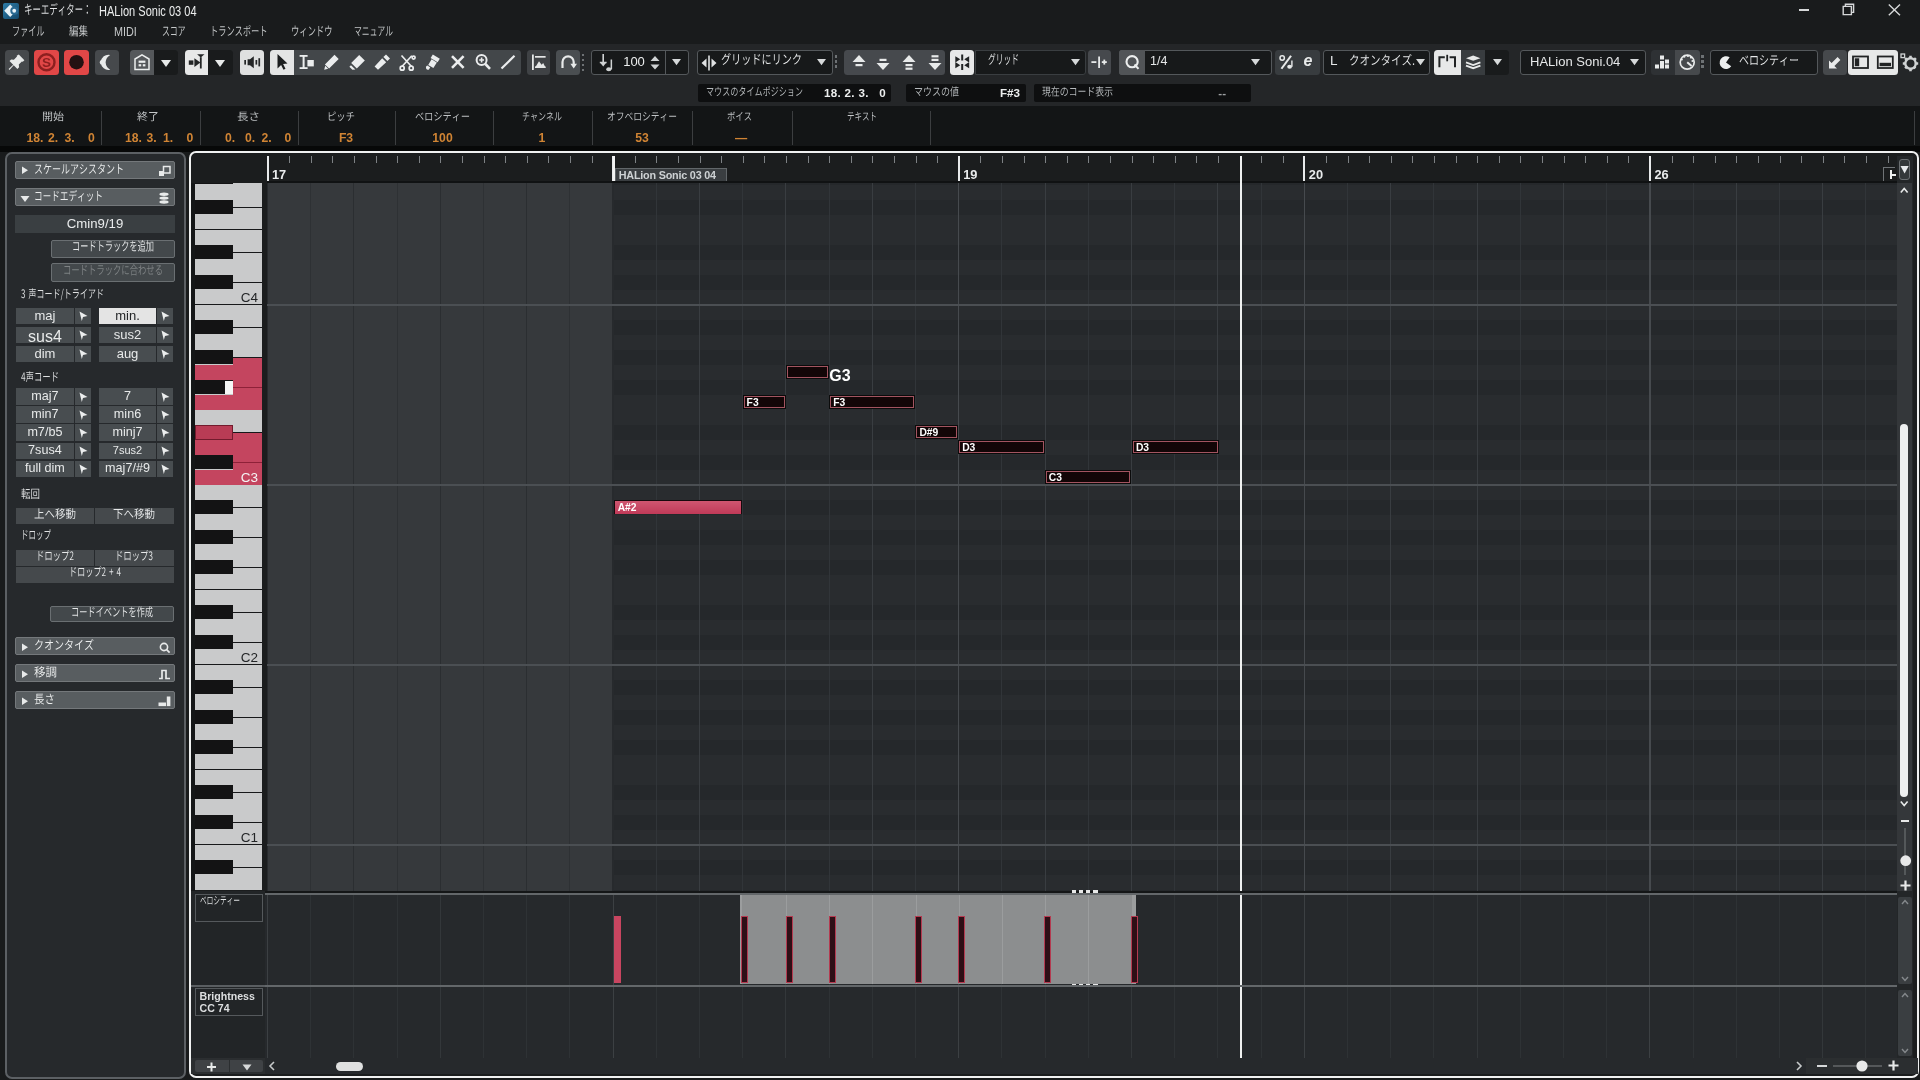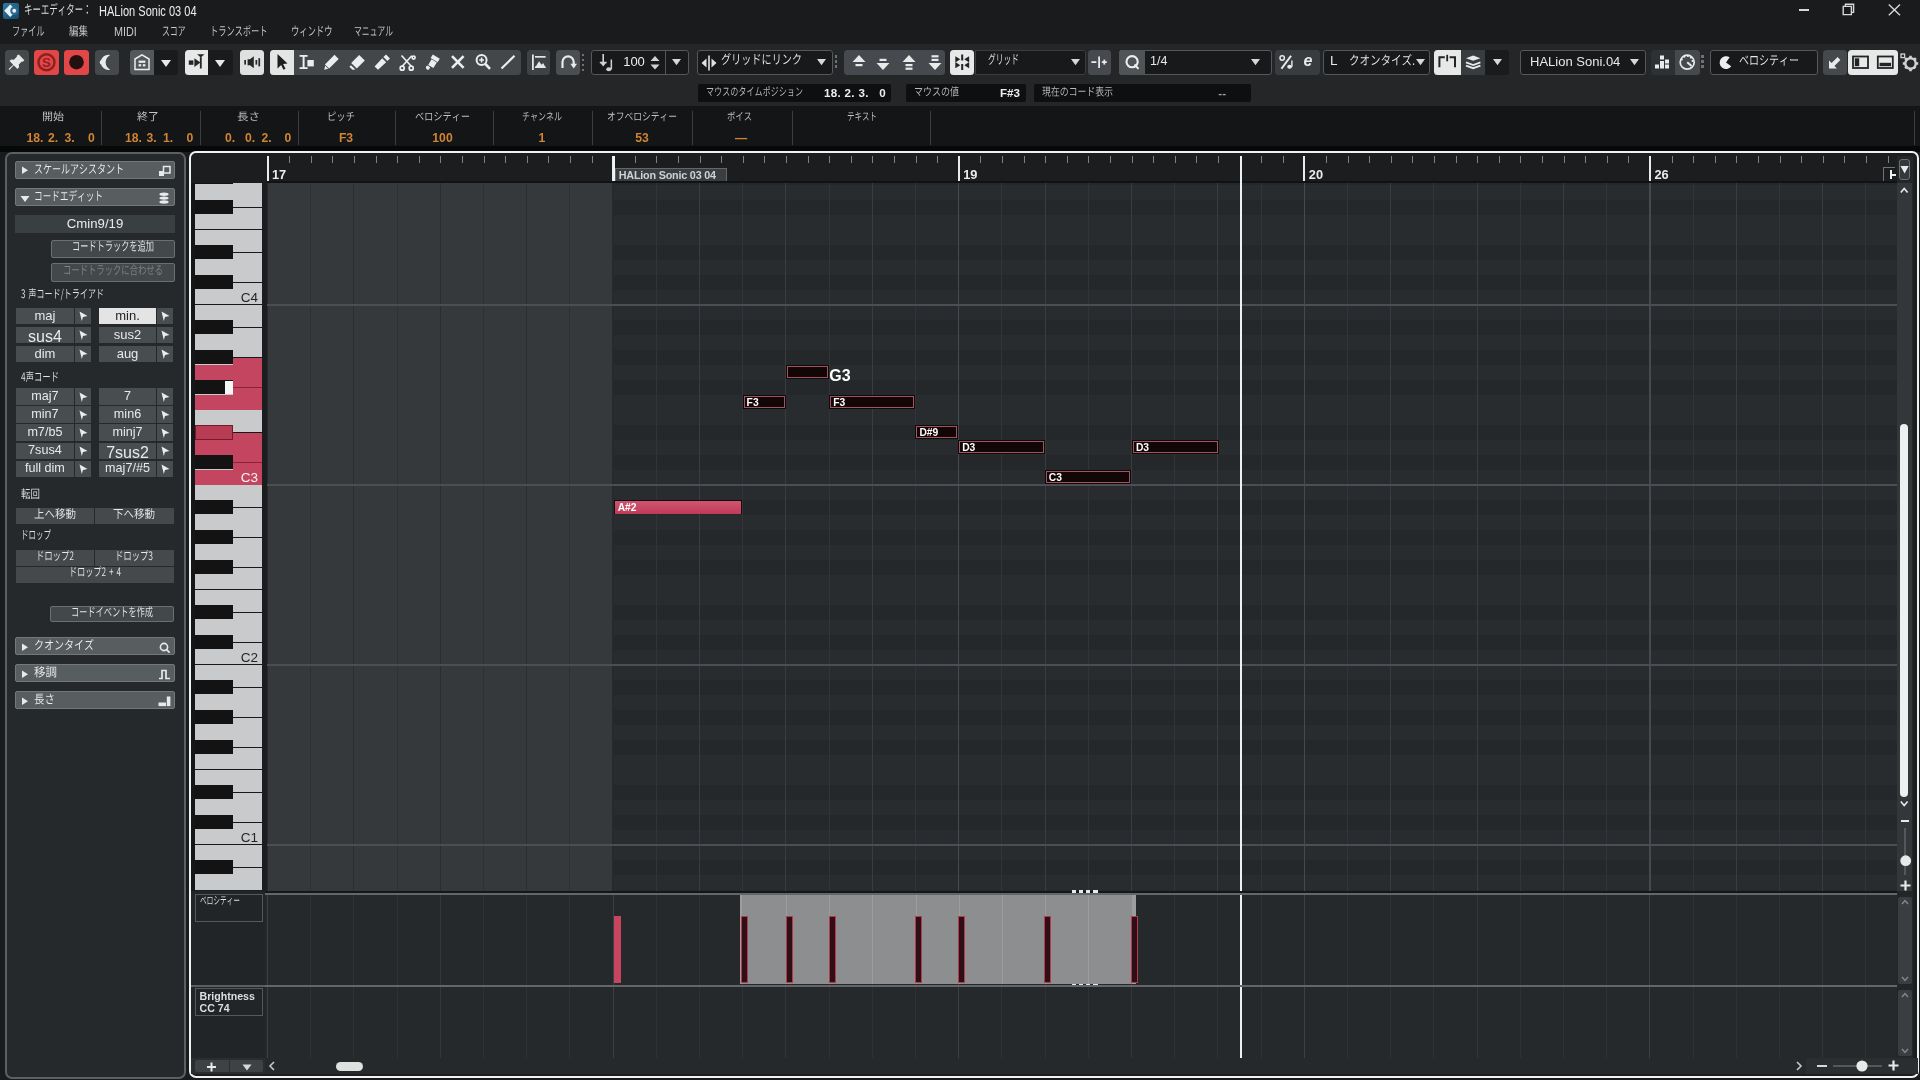--- a/index.html
+++ b/index.html
@@ -761,27 +761,27 @@
 <svg style="left:161.0px;top:409.90000000000003px" width="9" height="10">
     <path d="M0.5 0.5 l8 4.6 -4.5 0.8 -1.2 4.2 z" fill="#eceeee"></path>
   </svg>
 <div style="left:99.0px;top:424.4px;width:57.0px;height:16.6px;background:#484d50;"></div>
 <div style="position:absolute;left:127.5px;top:425.8px;font-family:'Liberation Sans',sans-serif;font-size:12.6px;font-weight:400;color:#e8eaea;white-space:pre;line-height:1.1;transform:translateZ(0) translateX(-50%);transform-origin:center top;">minj7</div>
 <div style="left:156.8px;top:424.4px;width:16.0px;height:16.6px;background:#484d50;"></div>
 <svg style="left:161.0px;top:428.0px" width="9" height="10">
     <path d="M0.5 0.5 l8 4.6 -4.5 0.8 -1.2 4.2 z" fill="#eceeee"></path>
   </svg>
 <div style="left:99.0px;top:442.5px;width:57.0px;height:16.6px;background:#484d50;"></div>
-<div style="position:absolute;left:127.5px;top:443.9px;font-family:'Liberation Sans',sans-serif;font-size:16px;font-weight:400;color:#e8eaea;white-space:pre;line-height:1.1;transform:translateZ(0) translateX(-50%);transform-origin:center top;">7sus2</div>
+<div style="position:absolute;left:127.5px;top:443.9px;font-family:'Liberation Sans',sans-serif;font-size:11px;font-weight:400;color:#e8eaea;white-space:pre;line-height:1.1;transform:translateZ(0) translateX(-50%);transform-origin:center top;">7sus2</div>
 <div style="left:156.8px;top:442.5px;width:16.0px;height:16.6px;background:#484d50;"></div>
 <svg style="left:161.0px;top:446.1px" width="9" height="10">
     <path d="M0.5 0.5 l8 4.6 -4.5 0.8 -1.2 4.2 z" fill="#eceeee"></path>
   </svg>
 <div style="left:99.0px;top:460.6px;width:57.0px;height:16.6px;background:#484d50;"></div>
-<div style="position:absolute;left:127.5px;top:462.0px;font-family:'Liberation Sans',sans-serif;font-size:12.6px;font-weight:400;color:#e8eaea;white-space:pre;line-height:1.1;transform:translateZ(0) translateX(-50%);transform-origin:center top;">maj7/#5</div>
+<div style="position:absolute;left:127.5px;top:462.0px;font-family:'Liberation Sans',sans-serif;font-size:12.6px;font-weight:400;color:#e8eaea;white-space:pre;line-height:1.1;transform:translateZ(0) translateX(-50%);transform-origin:center top;">maj7/#9</div>
 <div style="left:156.8px;top:460.6px;width:16.0px;height:16.6px;background:#484d50;"></div>
 <svg style="left:161.0px;top:464.20000000000005px" width="9" height="10">
     <path d="M0.5 0.5 l8 4.6 -4.5 0.8 -1.2 4.2 z" fill="#eceeee"></path>
   </svg>
 <svg class="jp" style="left:20.5px;top:489.3px" width="19.0" height="14.8">
     <g transform="translate(0,9.09) scale(0.009500,-0.011800)" fill="#dfe1e2">
       <use href="#g8ee2" x="0"></use>
       <use href="#g56de" x="1000"></use>
     </g>
   </svg>

